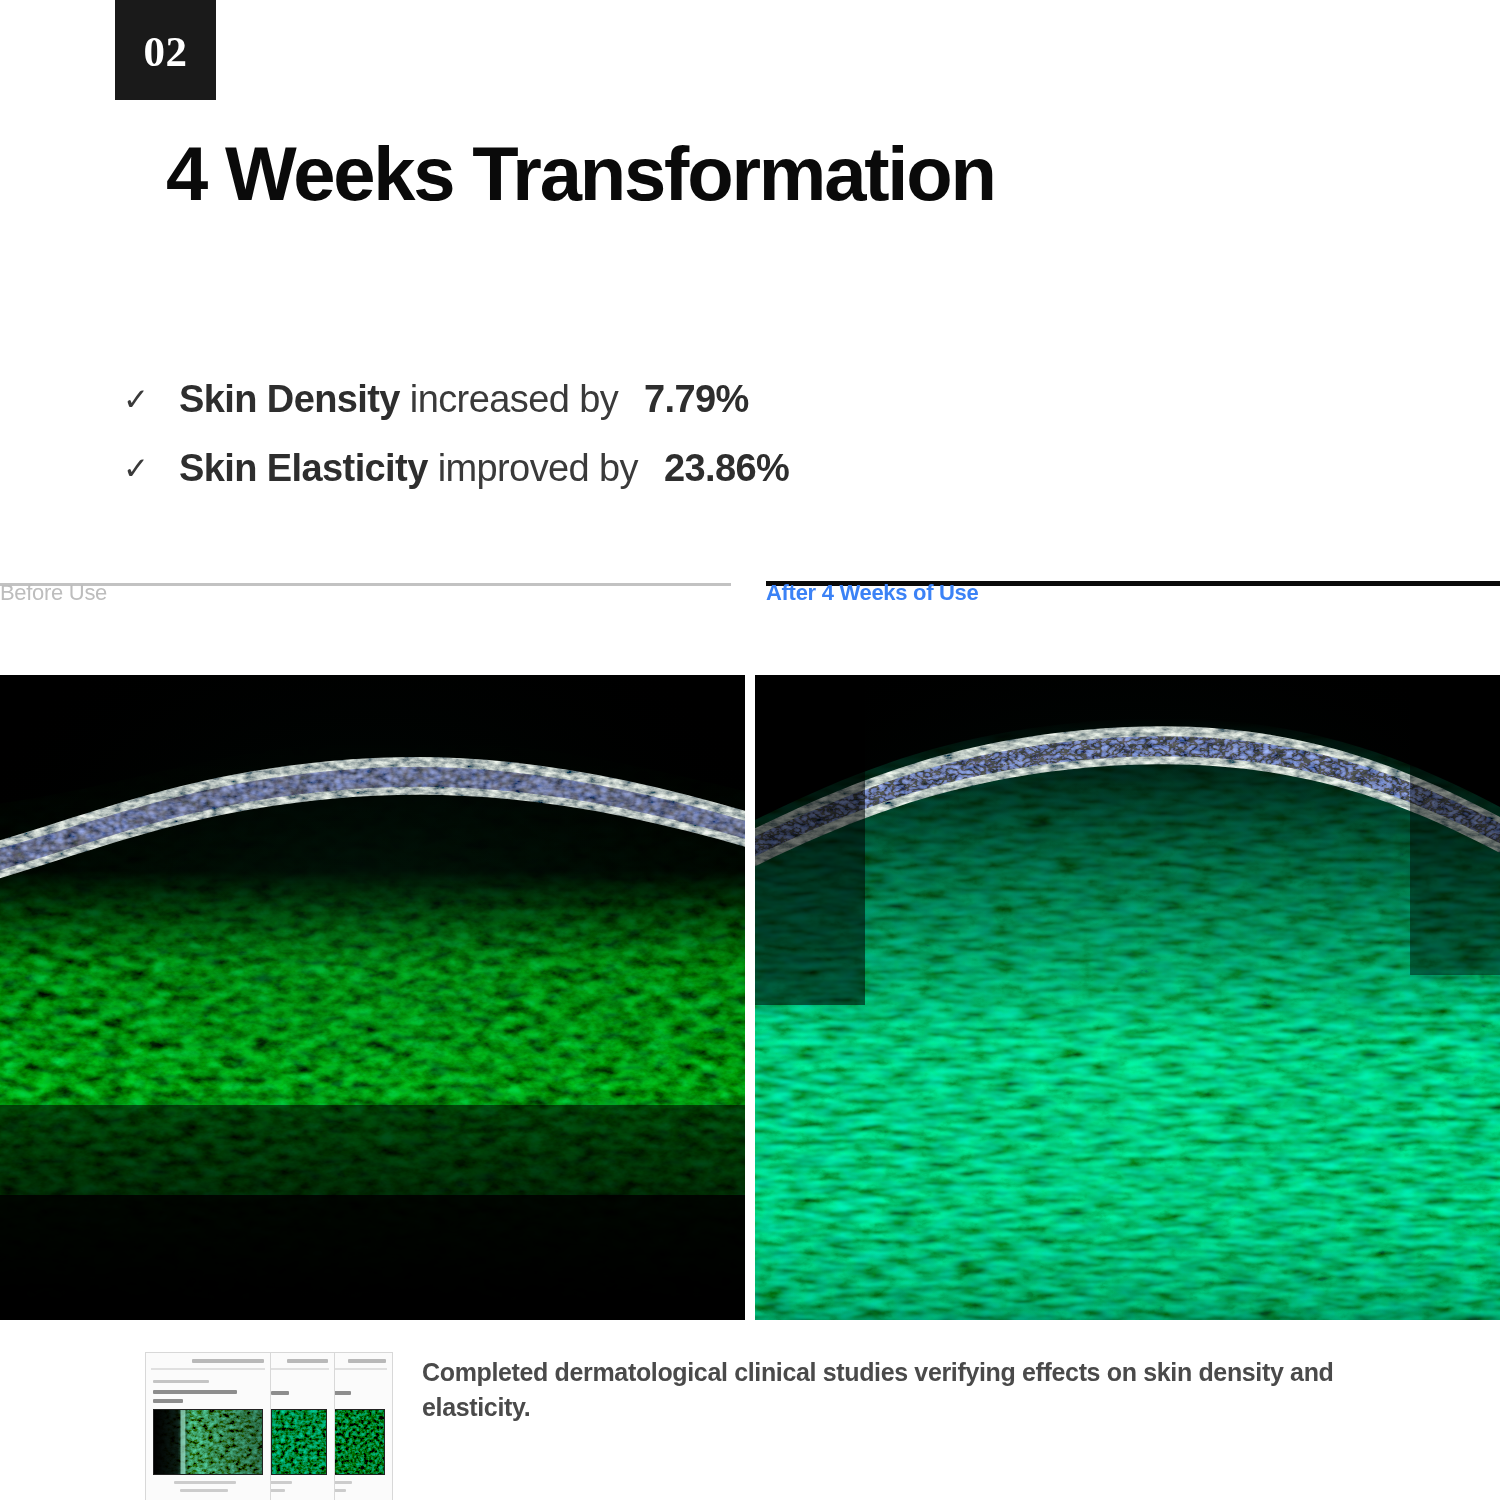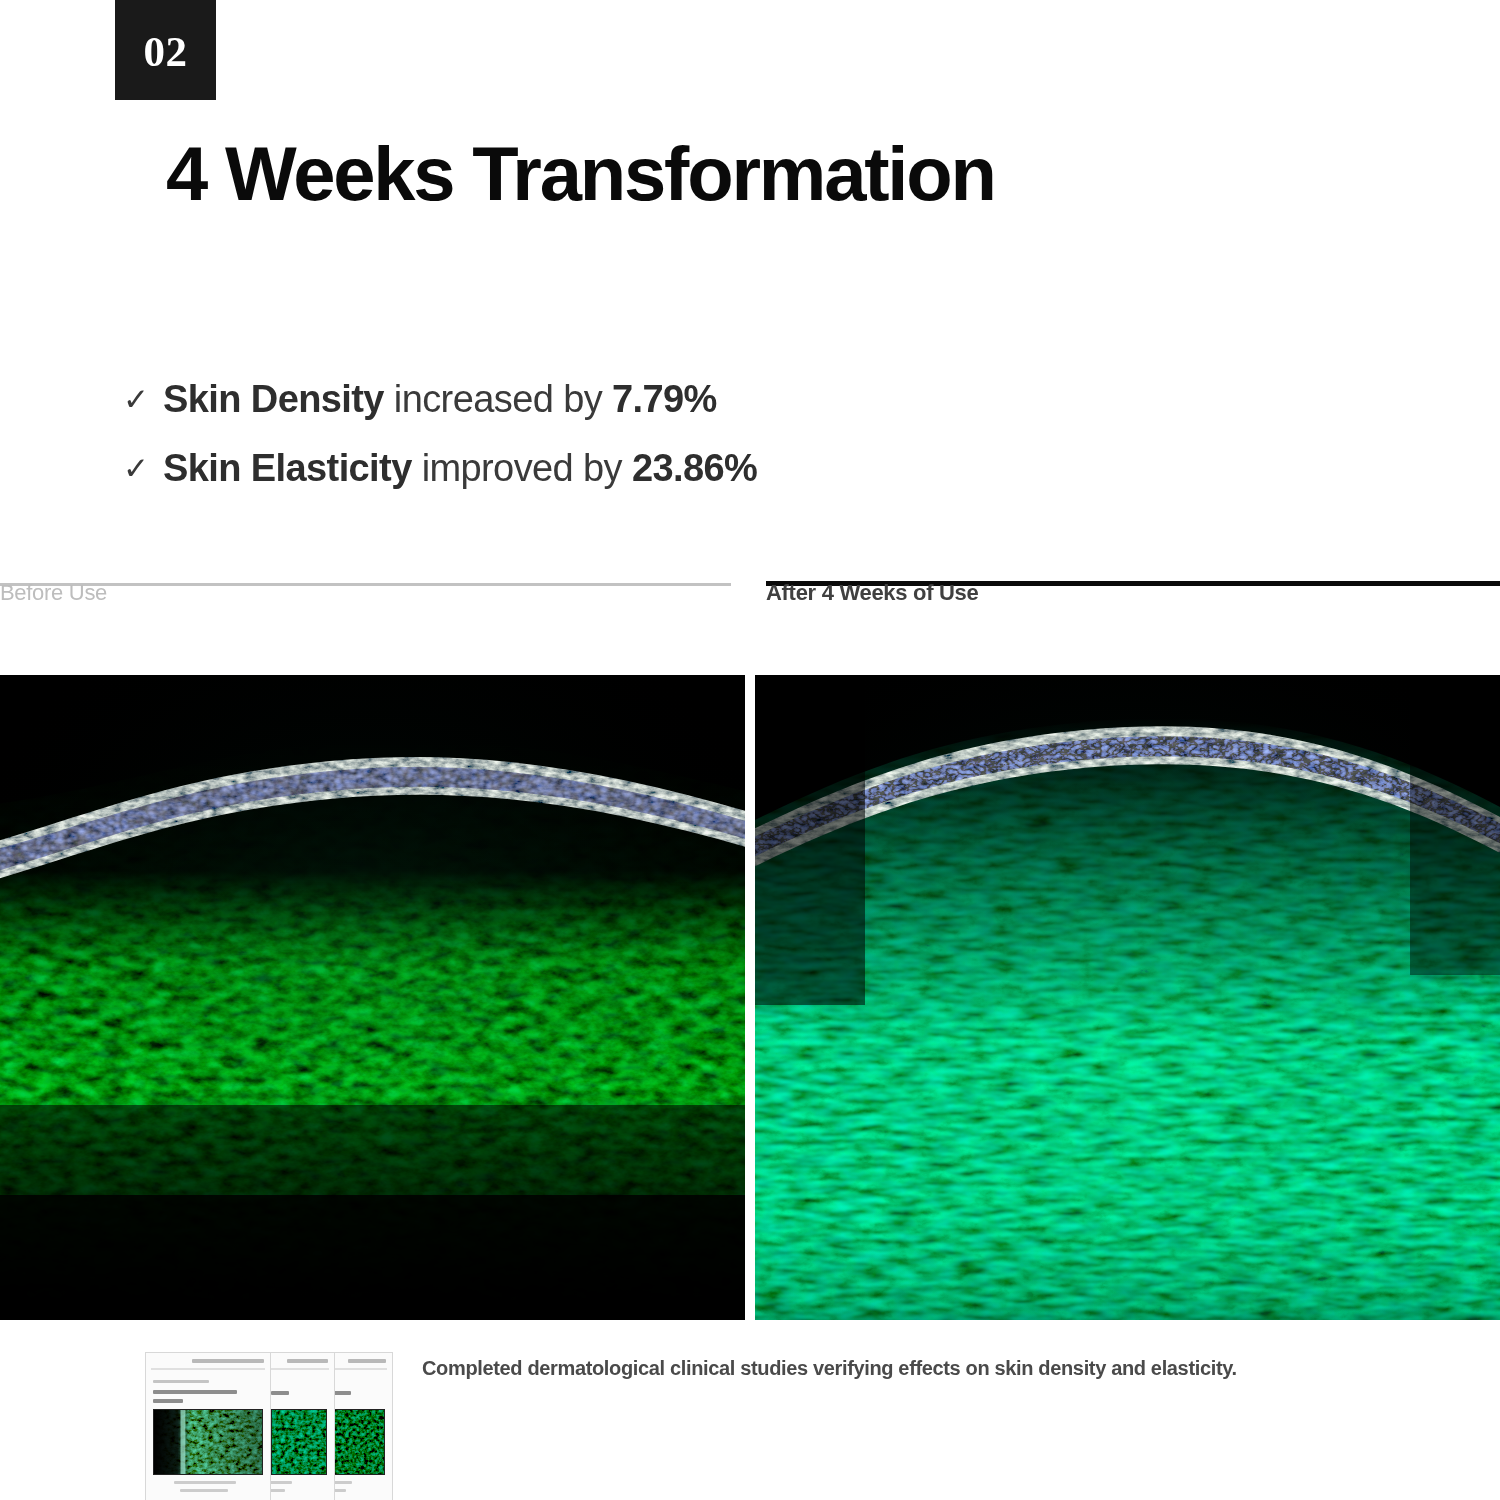--- a/index.html
+++ b/index.html
@@ -94,20 +94,21 @@
   }
   .bullet-text {
     font-size: 38px;
     color: #3a3a3a;
     letter-spacing: -0.6px;
     font-weight: 400;
   }
   .bullet-text .b {
     font-weight: 700;
     color: #2e2e2e;
+    margin-left: 16px;
   }
 
   
   .rule-left {
     position: absolute;
     left: 0px;
     top: 583px;
     width: 731px;
     height: 3px;
     background: #c2c2c2;
@@ -131,21 +132,21 @@
     text-align: left;
   }
   .label-before {
     left: 0px;
     width: 731px;
     color: #bdbdbd;
   }
   .label-after {
     left: 766px;
     width: 734px;
-    color: #404040;
+    color: #3b82f6;
     font-weight: 600;
   }
 
   
   .panel {
     position: absolute;
     top: 675px;
     height: 645px;
     background: #000000;
     overflow: hidden;
@@ -220,21 +221,21 @@
     background: #cccccc;
     border-radius: 1px;
   }
 
   
   .caption {
     position: absolute;
     left: 422px;
     top: 1355px;
     width: 1000px;
-    font-size: 20px;
+    font-size: 25px;
     font-weight: 600;
     line-height: 1.38;
     letter-spacing: -0.35px;
     color: #4a4a4a;
   }
 </style>
 </head>
 <body>
 
 <div class="page">

